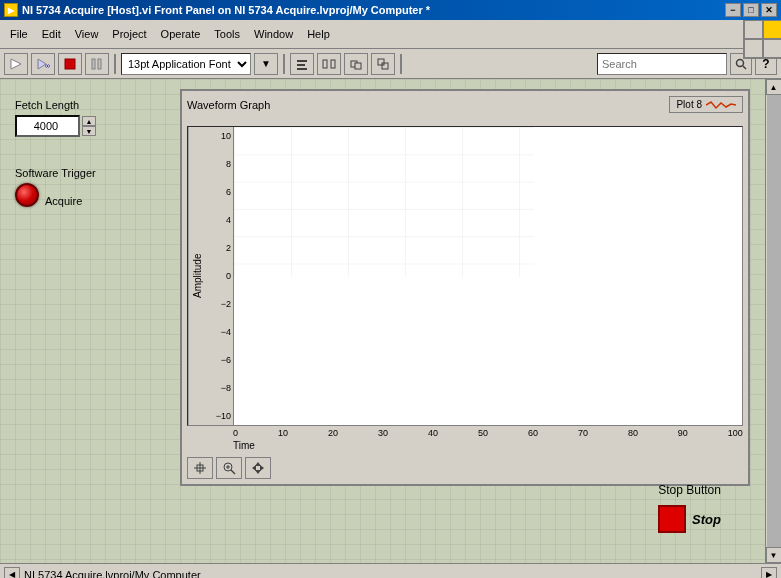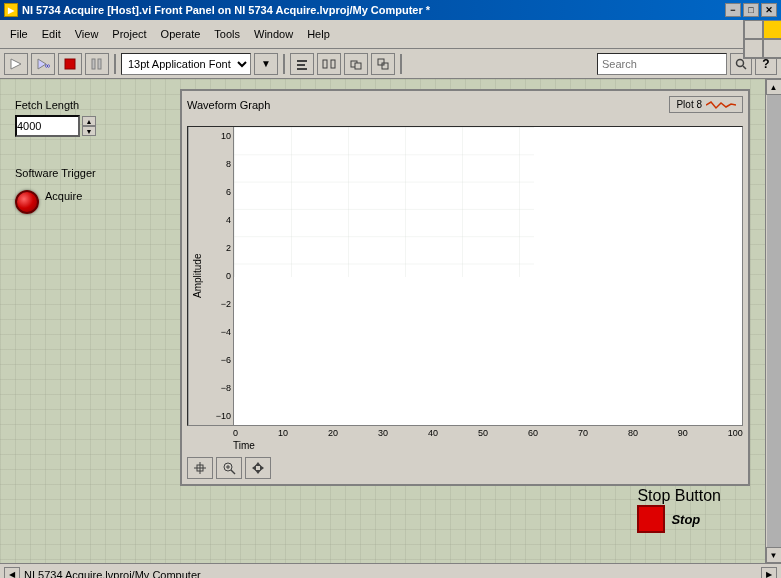--- a/index.html
+++ b/index.html
@@ -174,21 +174,21 @@
     .numeric-control {
       display: flex;
       align-items: center;
       gap: 2px;
     }
     .numeric-input {
       width: 65px;
       height: 22px;
       border: 2px inset #606060;
       background: white;
-      text-align: left;
+      text-align: center;
       padding-right: 3px;
       font-size: 11px;
     }
     .spinner-btns {
       display: flex;
       flex-direction: column;
     }
     .spin-btn {
       width: 14px;
       height: 10px;
@@ -201,23 +201,23 @@
       font-size: 7px;
       line-height: 1;
     }
 
     
     .software-trigger-group {
       margin-bottom: 10px;
     }
     .acquire-btn-group {
       display: flex;
-      align-items: flex-start;
+      align-items: flex-end;
       gap: 6px;
-      margin-top: 11px;
+      margin-top: 4px;
     }
     .acquire-indicator {
       width: 24px;
       height: 24px;
       border-radius: 50%;
       background: radial-gradient(circle at 35% 35%, #ff6666, #cc0000, #880000);
       border: 2px solid #660000;
       box-shadow: 0 0 3px rgba(0,0,0,0.5);
     }
     .acquire-label {
@@ -338,23 +338,23 @@
       font-size: 10px;
     }
 
     
     .stop-group {
       position: absolute;
       right: 60px;
       bottom: 30px;
     }
     .stop-label {
-      font-size: 16px;
+      font-size: 12px;
       text-align: center;
-      margin-bottom: 0;
+      margin-bottom: 8px;
     }
     .stop-btn-row {
       display: flex;
       align-items: center;
       gap: 6px;
     }
     .stop-indicator {
       width: 28px;
       height: 28px;
       background: #dd0000;

